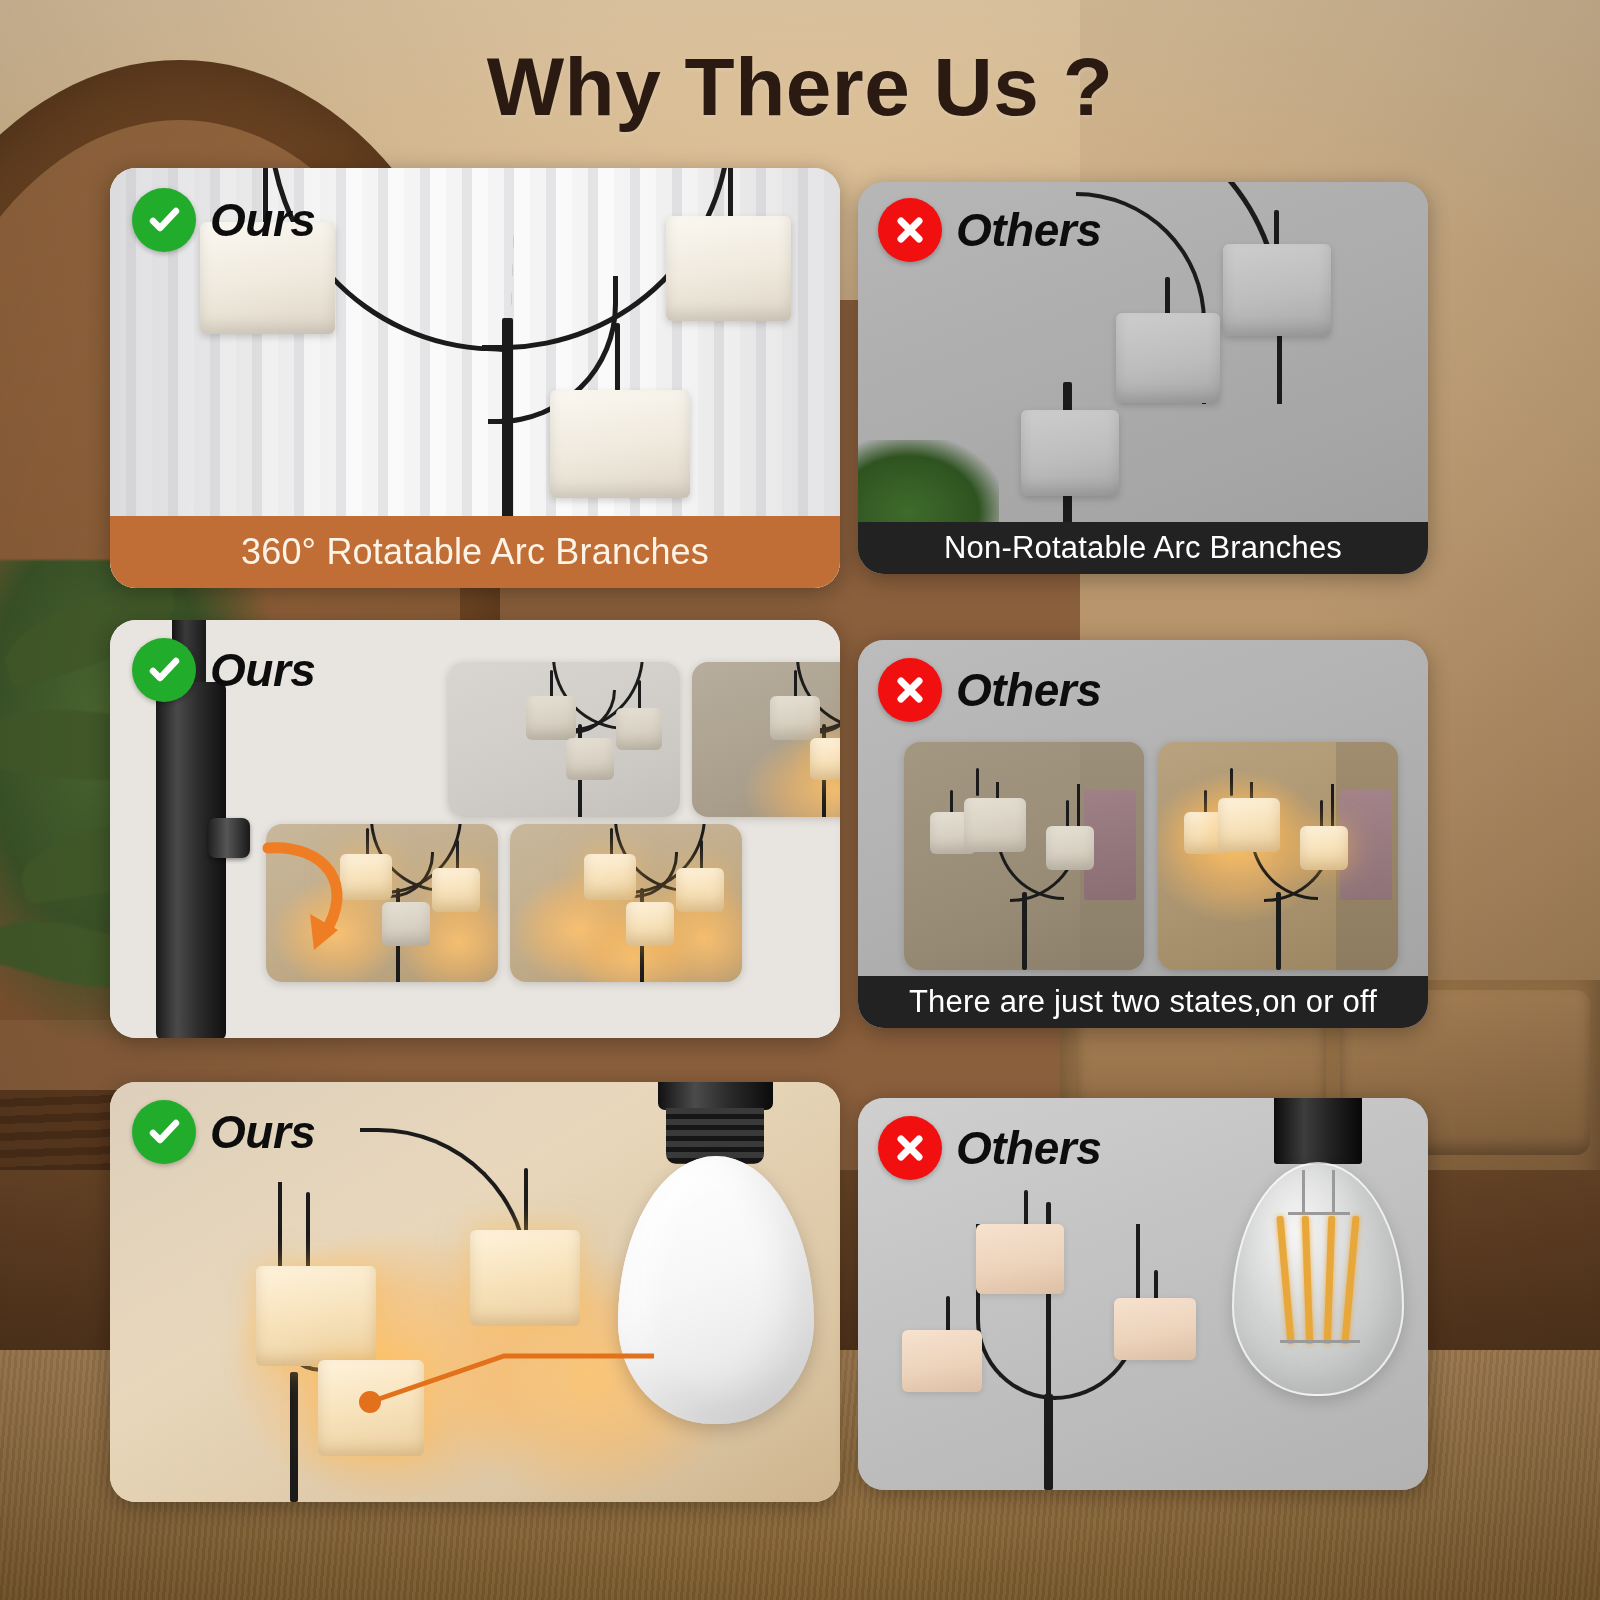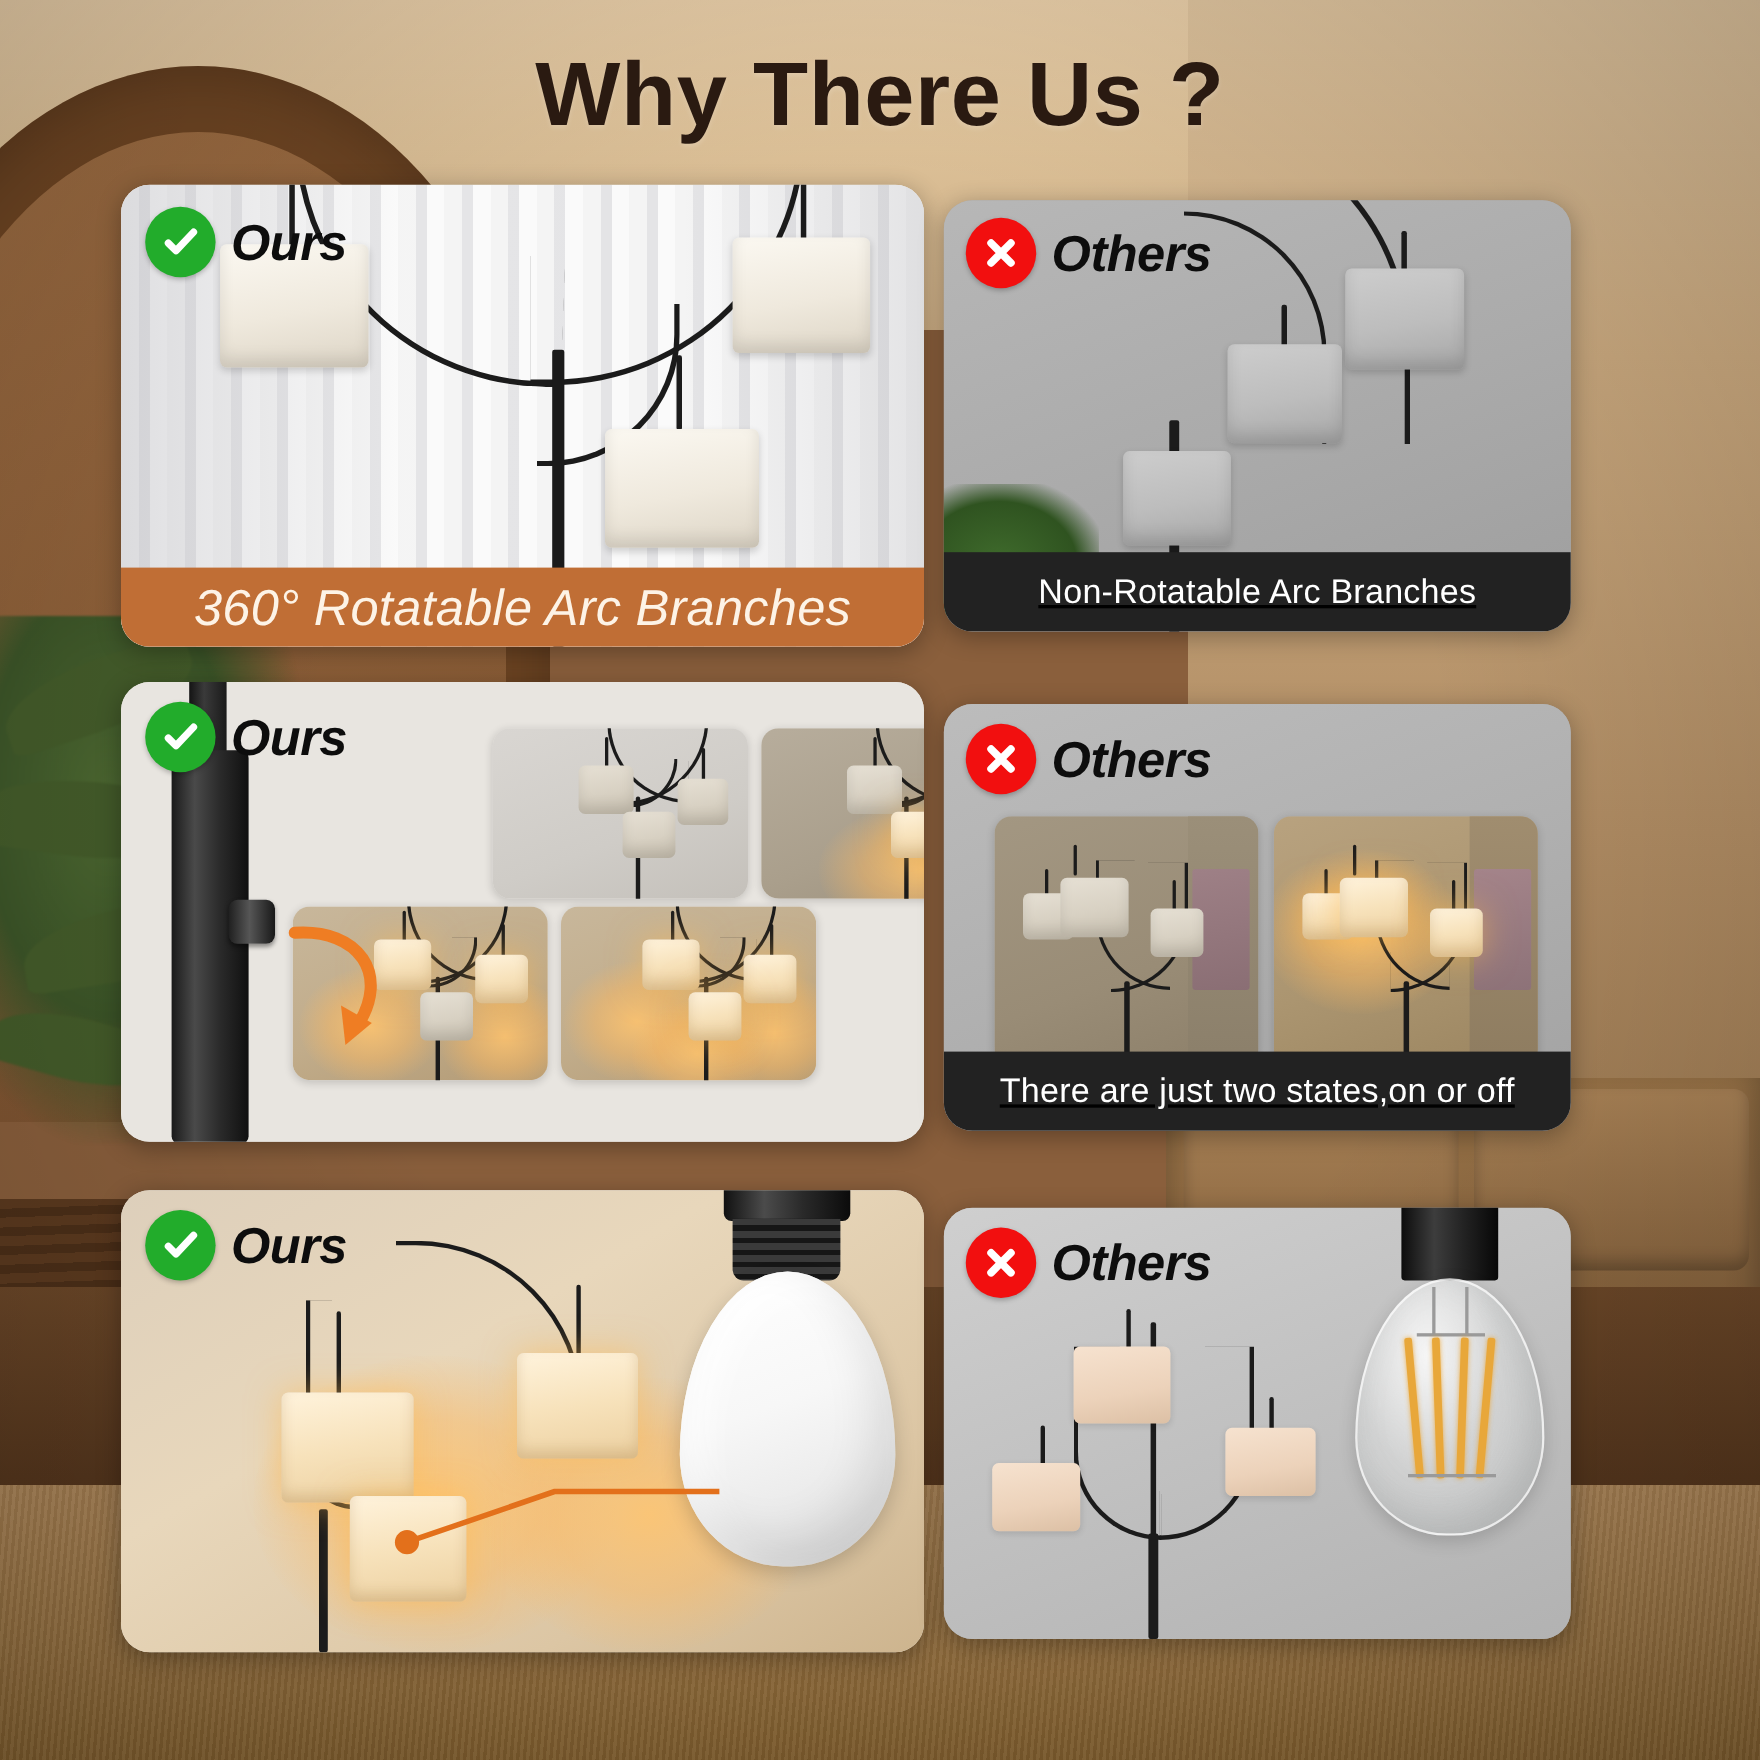--- a/index.html
+++ b/index.html
@@ -67,22 +67,22 @@
   .badge .mark.no{background:#f20f0f;}
   .badge .mark svg{display:block;}
   .badge .btxt{font-size:46px;font-style:italic;font-weight:bold;
     color:#0d0d0d;white-space:nowrap;letter-spacing:-.5px;}
 
   
   .cap{position:absolute;left:0;bottom:0;width:100%;
     display:flex;align-items:center;justify-content:center;
     z-index:45;}
   .cap.ours{background:#c06e35;height:72px;}
-  .cap.others{background:#222222;height:72px;text-decoration:underline;}
-  .cap.ours span{font-size:46px;color:#fdf3e6;letter-spacing:.2px;white-space:nowrap;font-style:italic;}
+  .cap.others{background:#222222;height:52px;}
+  .cap.ours span{font-size:36px;color:#fdf3e6;letter-spacing:.2px;white-space:nowrap;}
   .cap.others span{font-size:31px;color:#ffffff;letter-spacing:.2px;white-space:nowrap;}
 
   
   .scene{position:absolute;inset:0;overflow:hidden;}
   .shade{position:absolute;border-radius:6px;}
   .rod{position:absolute;background:#1b1b1b;border-radius:2px;transform-origin:50% 0;}
   .arcw{position:absolute;border-style:solid;border-color:#1b1b1b;background:transparent;}
 
   
   .curtain{position:absolute;inset:0;

